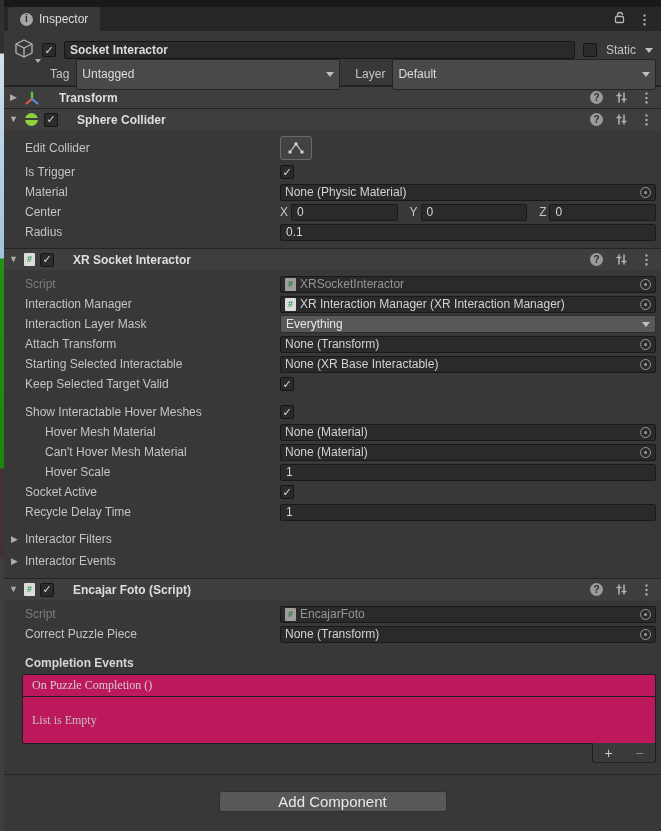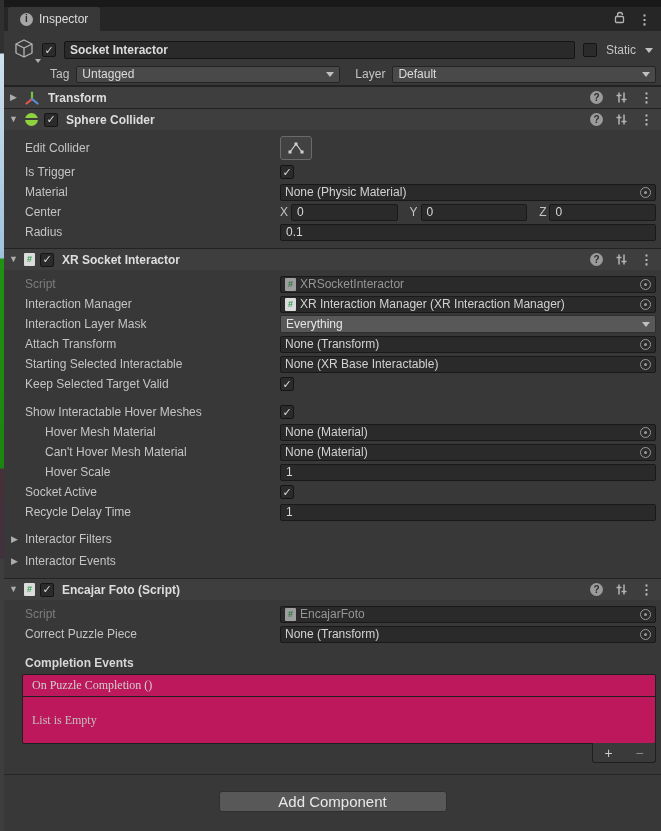--- a/index.html
+++ b/index.html
@@ -57,35 +57,35 @@
     font-family:"Liberation Sans", sans-serif;
   }
   .static-group { display:flex; align-items:center; gap:9px; padding:0 8px 0 8px; }
   .dd-arrow {
     width:0; height:0; border-left:4px solid transparent; border-right:4px solid transparent;
     border-top:5px solid #c0c0c0; flex:none;
   }
   .go-row2 { display:flex; align-items:center; height:22px; padding-left:38px; }
   .field-label { color:#c4c4c4; }
   .dd {
-    height:17px; background:#494949; border:1px solid #242424; border-radius:2px;
+    height:31px; background:#494949; border:1px solid #242424; border-radius:2px;
     display:flex; align-items:center; padding:0 5px; color:#dcdcdc; gap:4px;
   }
   .dd .dd-arrow { margin-left:auto; }
   .tag-dd { width:264px; margin-left:7px; }
   .layer-label { margin-left:15px; }
   .layer-dd { flex:1; margin-left:7px; margin-right:5px; }
 
   
   .comp-header {
     height:22px; background:#3e3e3e; border-top:1px solid #232323;
     display:flex; align-items:center; padding:0 8px 0 4px; gap:5px;
   }
   .foldout { width:11px; font-size:9px; color:#adadad; text-align:center; flex:none; line-height:1; }
-  .comp-title { font-weight:700; color:#dedede; margin-left:3px; }
+  .comp-title { font-weight:700; color:#dedede; margin-left:14px; }
   .hdr-right { margin-left:auto; display:flex; align-items:center; gap:12px; }
   .help-icon {
     width:13px; height:13px; border-radius:50%; background:#9b9b9b; color:#2e2e2e;
     font-size:10px; font-weight:700; display:flex; align-items:center; justify-content:center; line-height:1;
   }
 
   
   .comp-body { padding:4px 0 6px 0; }
   .row { display:flex; align-items:center; height:20px; padding-left:21px; }
   .row .label { width:255px; flex:none; color:#c4c4c4; }

